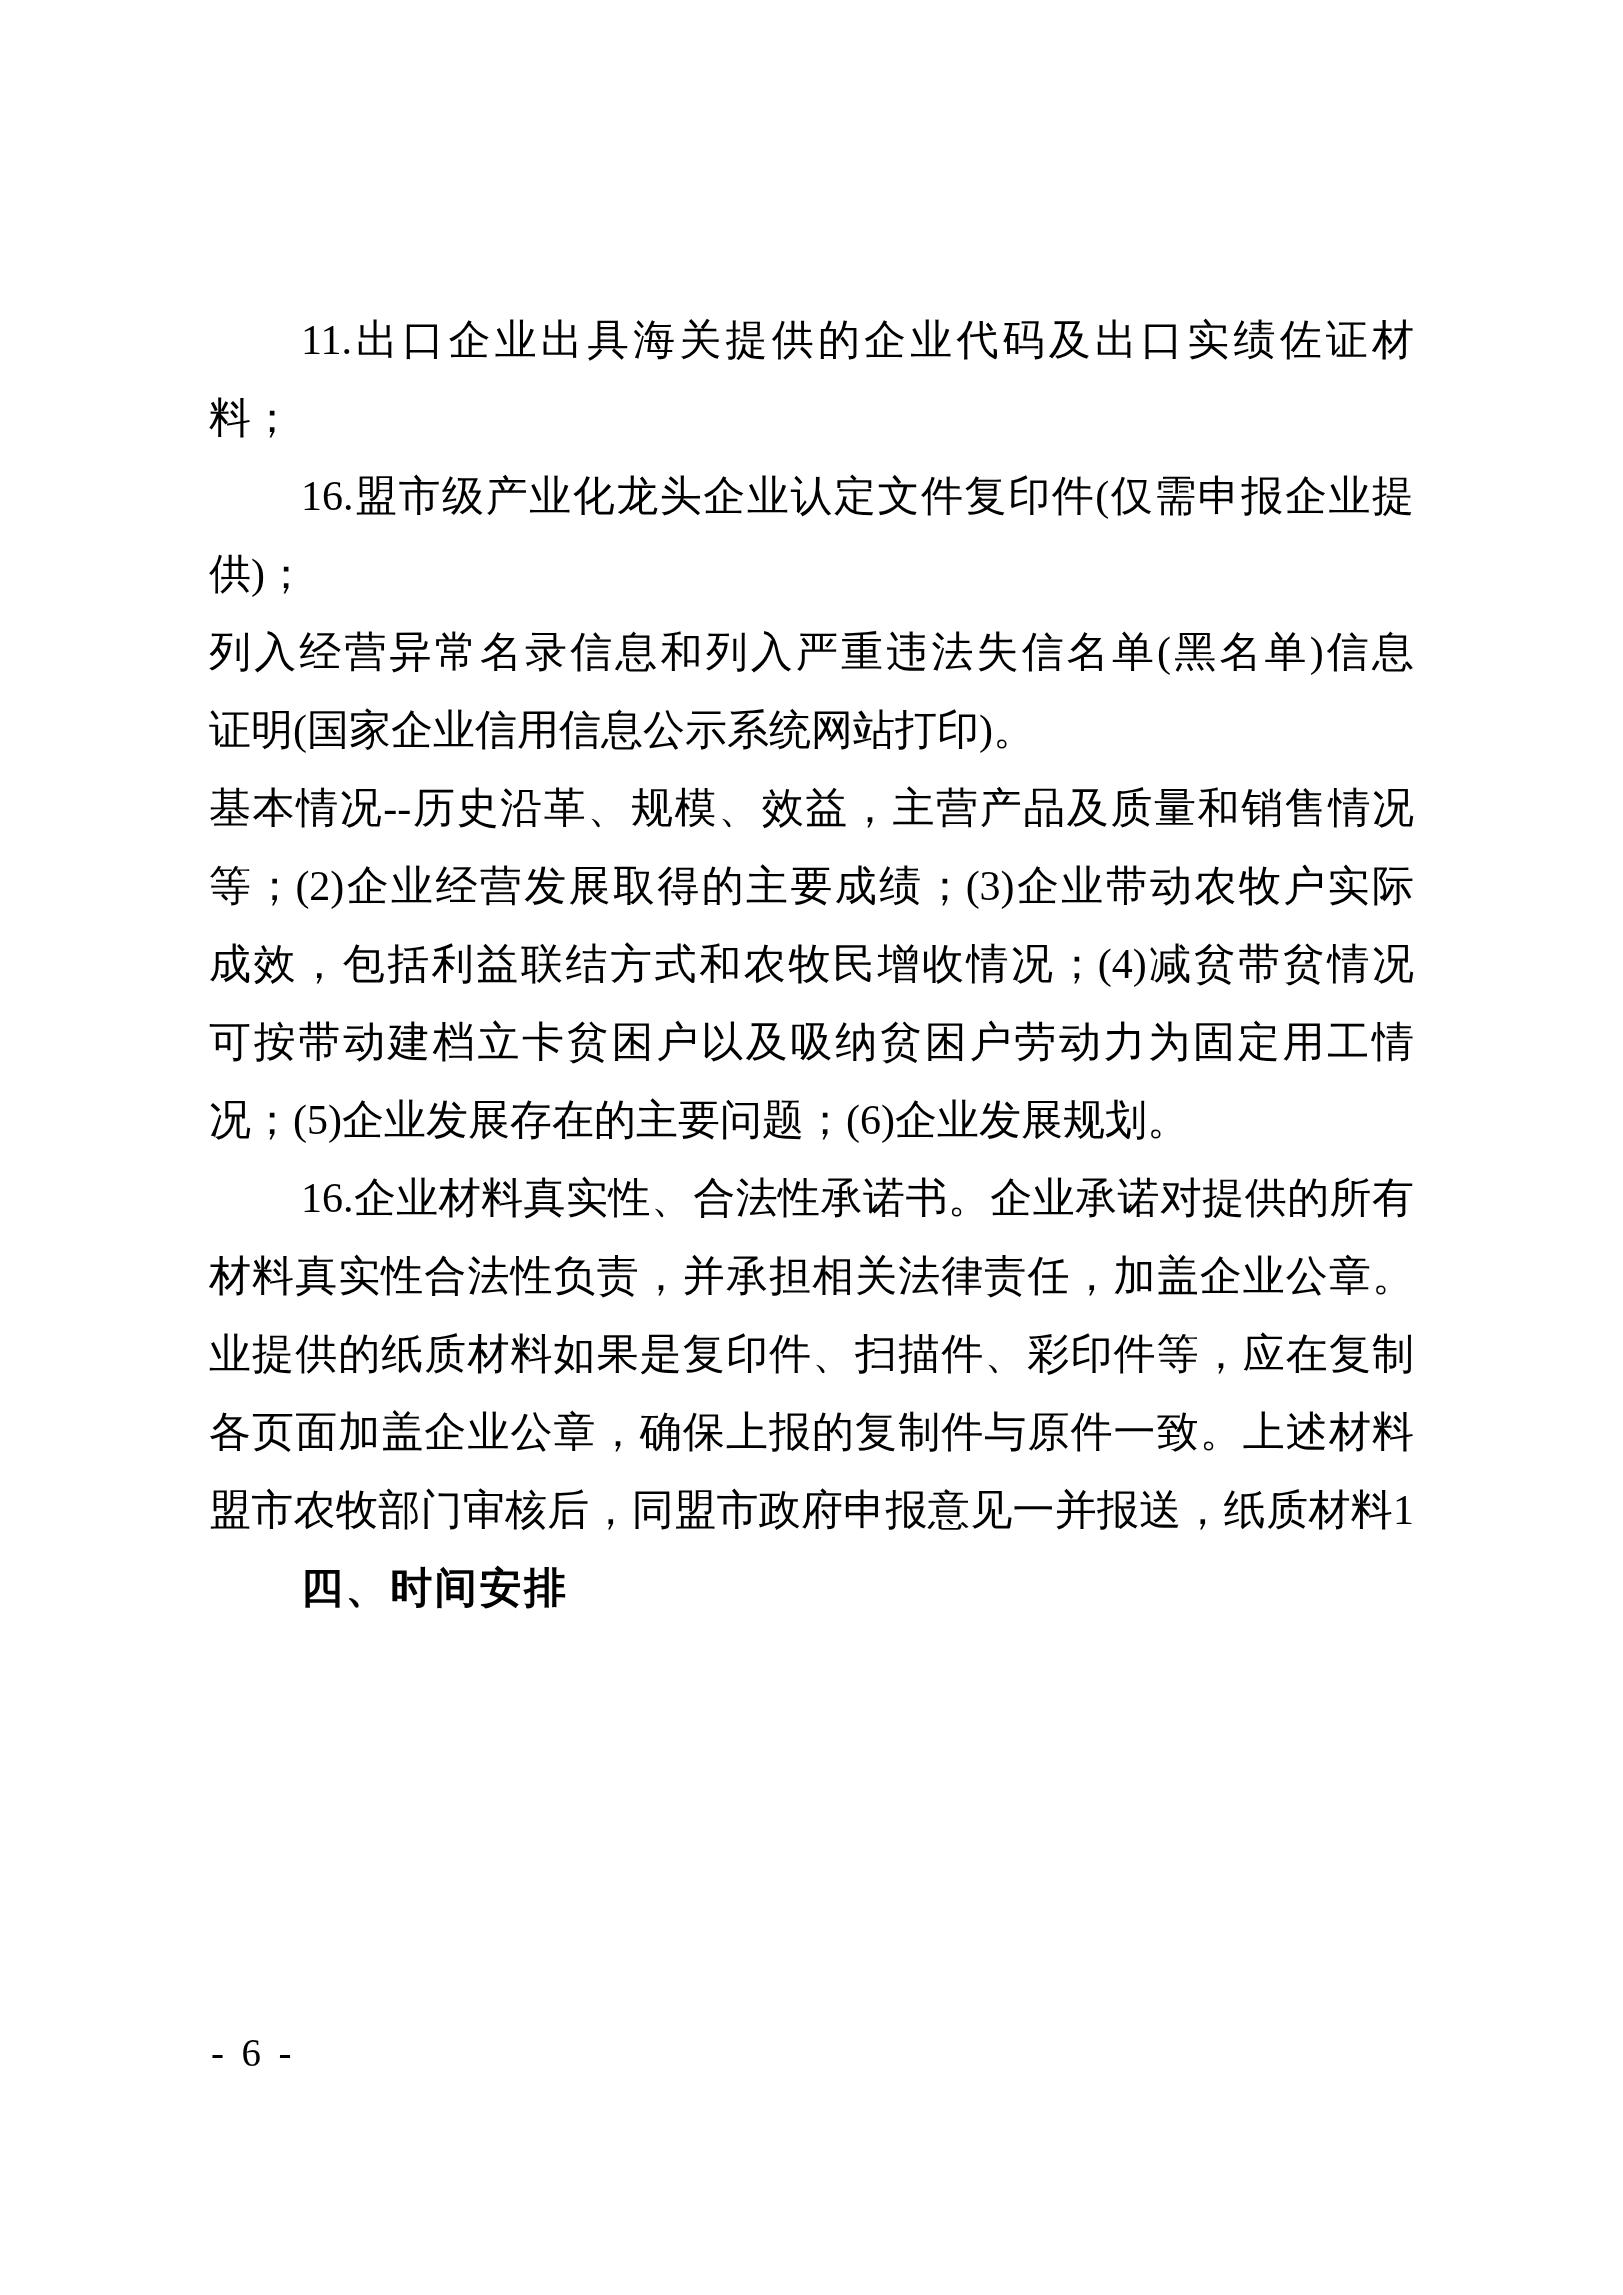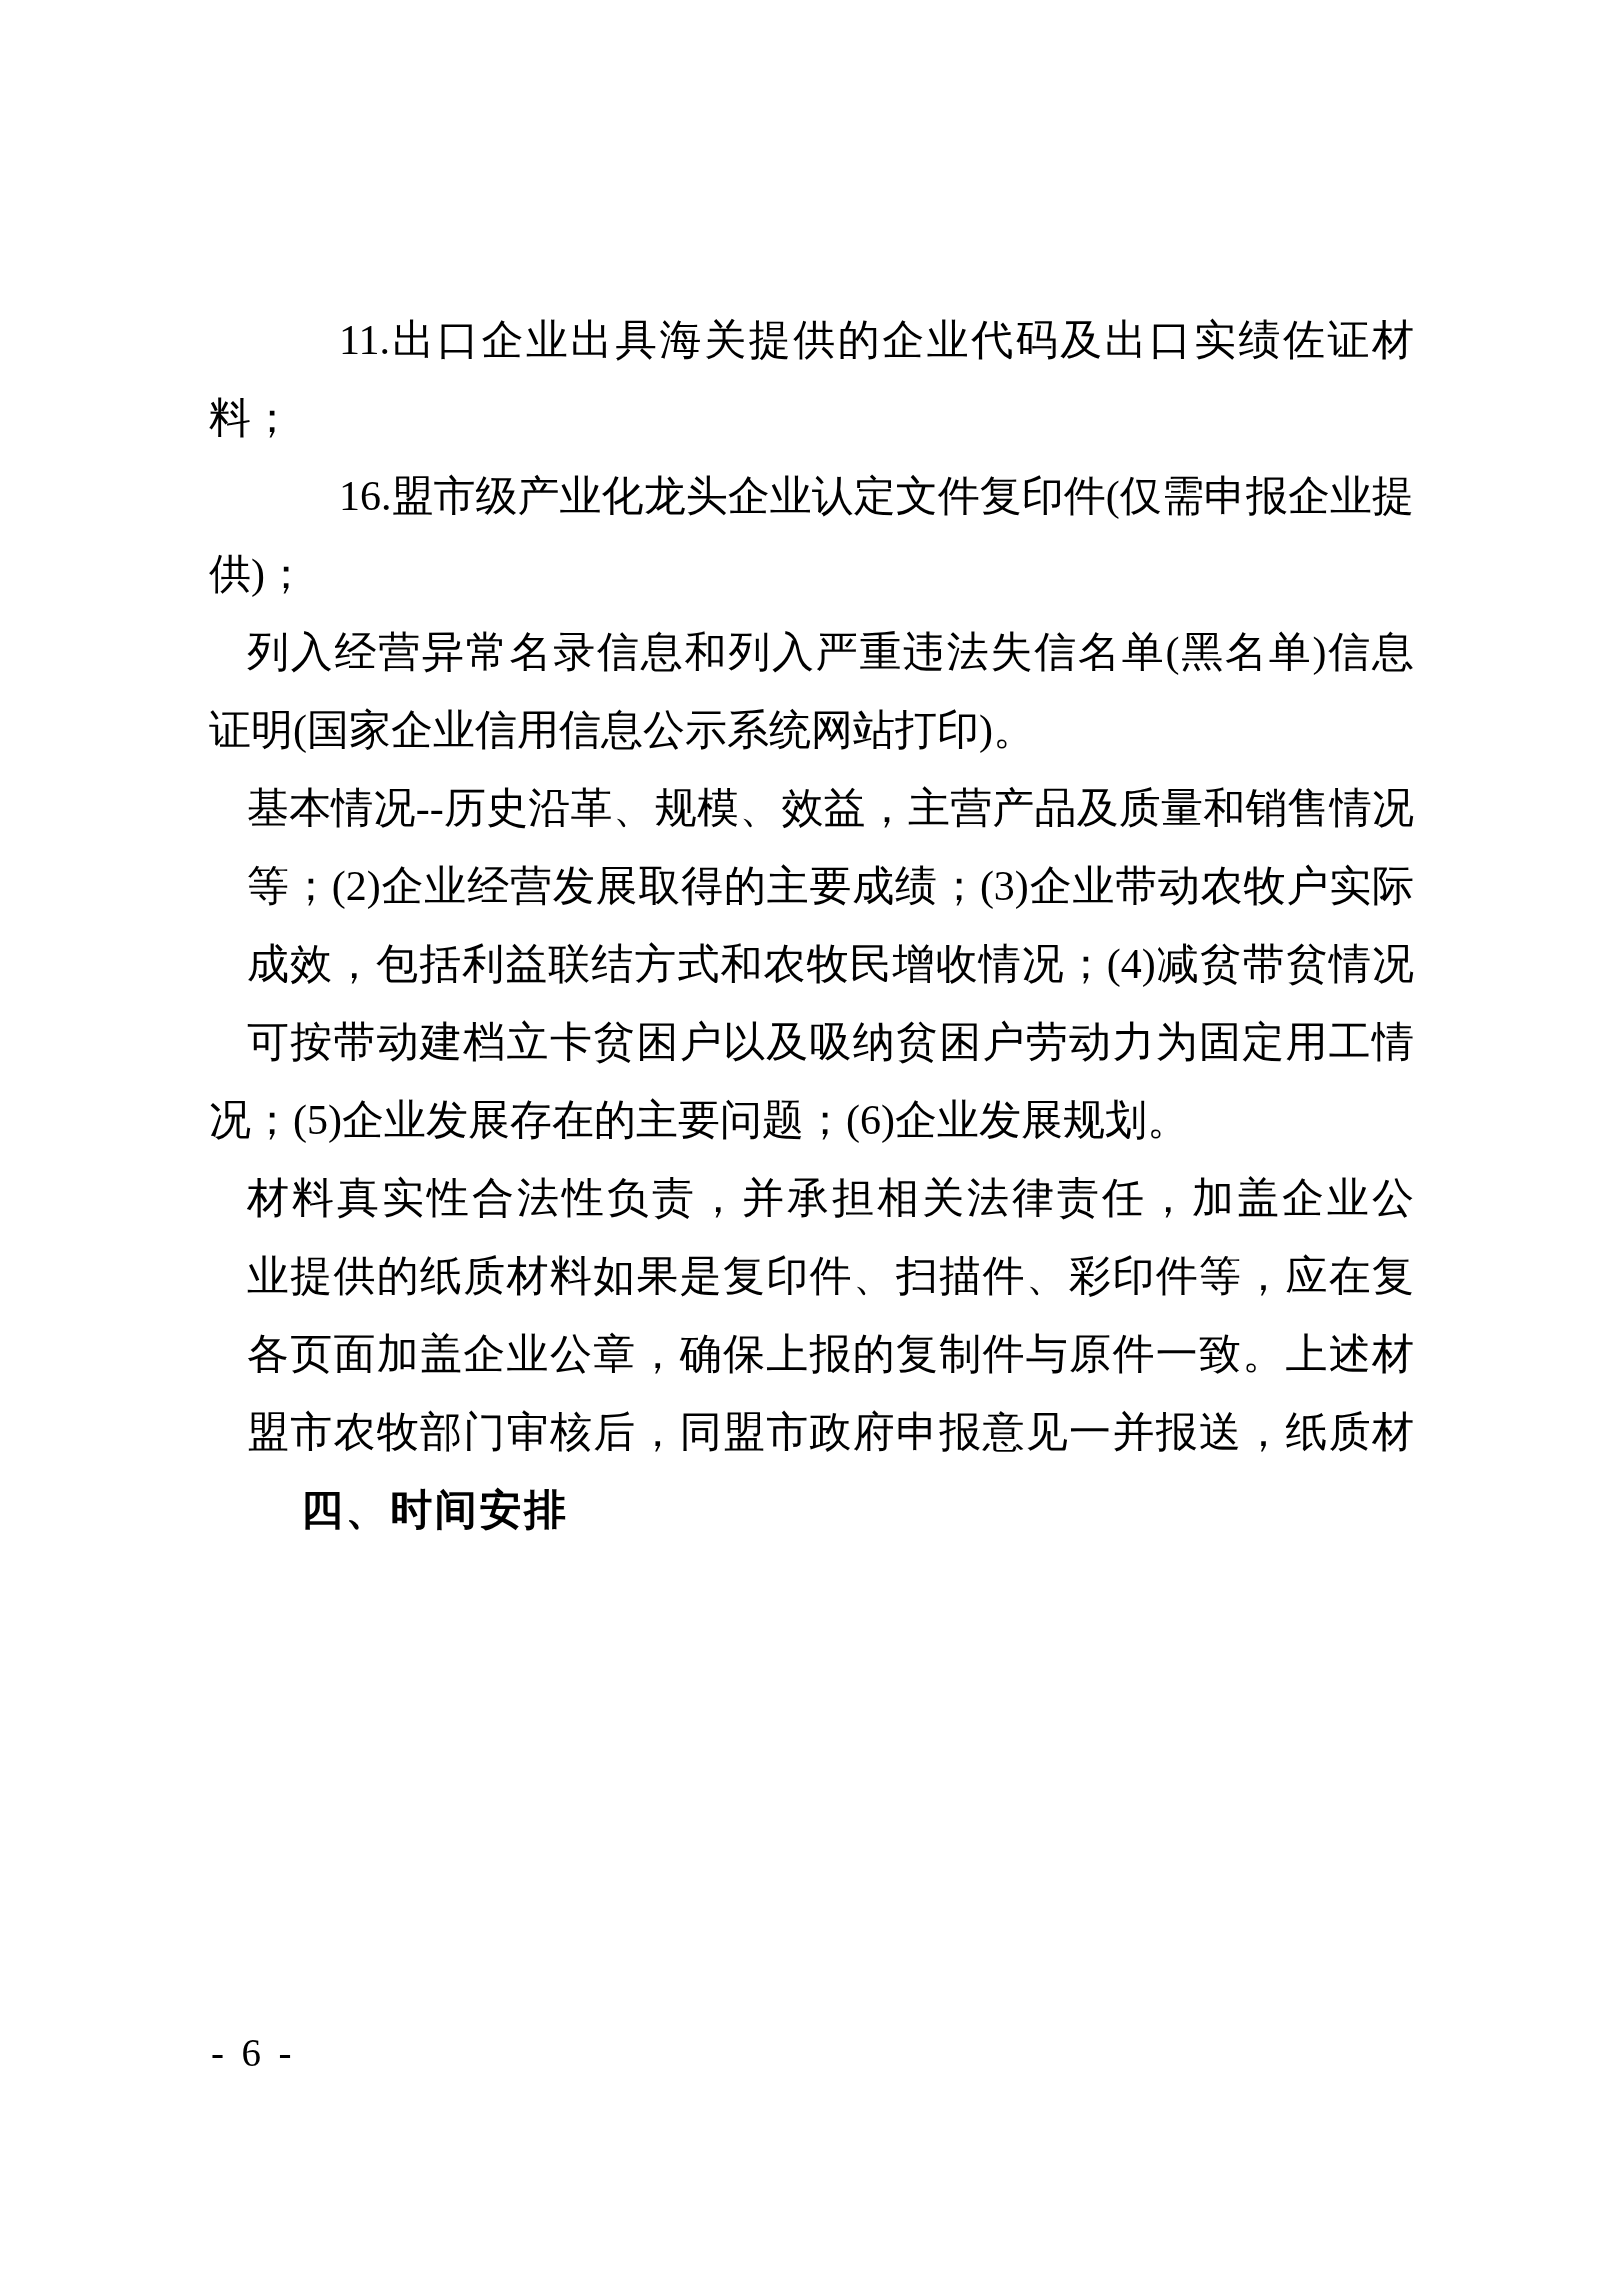--- a/index.html
+++ b/index.html
@@ -28,21 +28,20 @@
     font-size: 42px;
     white-space: nowrap;
     letter-spacing: 0;
   }
   .line.fill {
     white-space: normal;
     text-align: justify;
     text-align-last: justify;
     text-justify: inter-character;
     overflow: hidden;
-    margin-left: 38px;
   }
   .line.indent {
     padding-left: 92px;
   }
   .line.heading {
     font-family: "Liberation Sans", "DejaVu Sans", sans-serif;
     font-weight: 700;
     letter-spacing: 2.6px;
   }
   .page-number {
@@ -64,20 +63,21 @@
     <div class="line">料；</div>
     <div class="line indent fill">16.盟市级产业化龙头企业认定文件复印件(仅需申报企业提</div>
     <div class="line">供)；</div>
     <div class="line fill">列入经营异常名录信息和列入严重违法失信名单(黑名单)信息</div>
     <div class="line">证明(国家企业信用信息公示系统网站打印)。</div>
     <div class="line fill">基本情况--历史沿革、规模、效益，主营产品及质量和销售情况</div>
     <div class="line fill">等；(2)企业经营发展取得的主要成绩；(3)企业带动农牧户实际</div>
     <div class="line fill">成效，包括利益联结方式和农牧民增收情况；(4)减贫带贫情况</div>
     <div class="line fill">可按带动建档立卡贫困户以及吸纳贫困户劳动力为固定用工情</div>
     <div class="line">况；(5)企业发展存在的主要问题；(6)企业发展规划。</div>
+    <div class="line indent fill">16.企业材料真实性、合法性承诺书。企业承诺对提供的所有</div>
     <div class="line fill">材料真实性合法性负责，并承担相关法律责任，加盖企业公章。企</div>
     <div class="line fill">业提供的纸质材料如果是复印件、扫描件、彩印件等，应在复制件</div>
     <div class="line fill">各页面加盖企业公章，确保上报的复制件与原件一致。上述材料经</div>
     <div class="line fill">盟市农牧部门审核后，同盟市政府申报意见一并报送，纸质材料1</div>
     <div class="line indent heading">四、时间安排</div>
   </div>
   <div class="page-number">- 6 -</div>
 </div>
 
 

